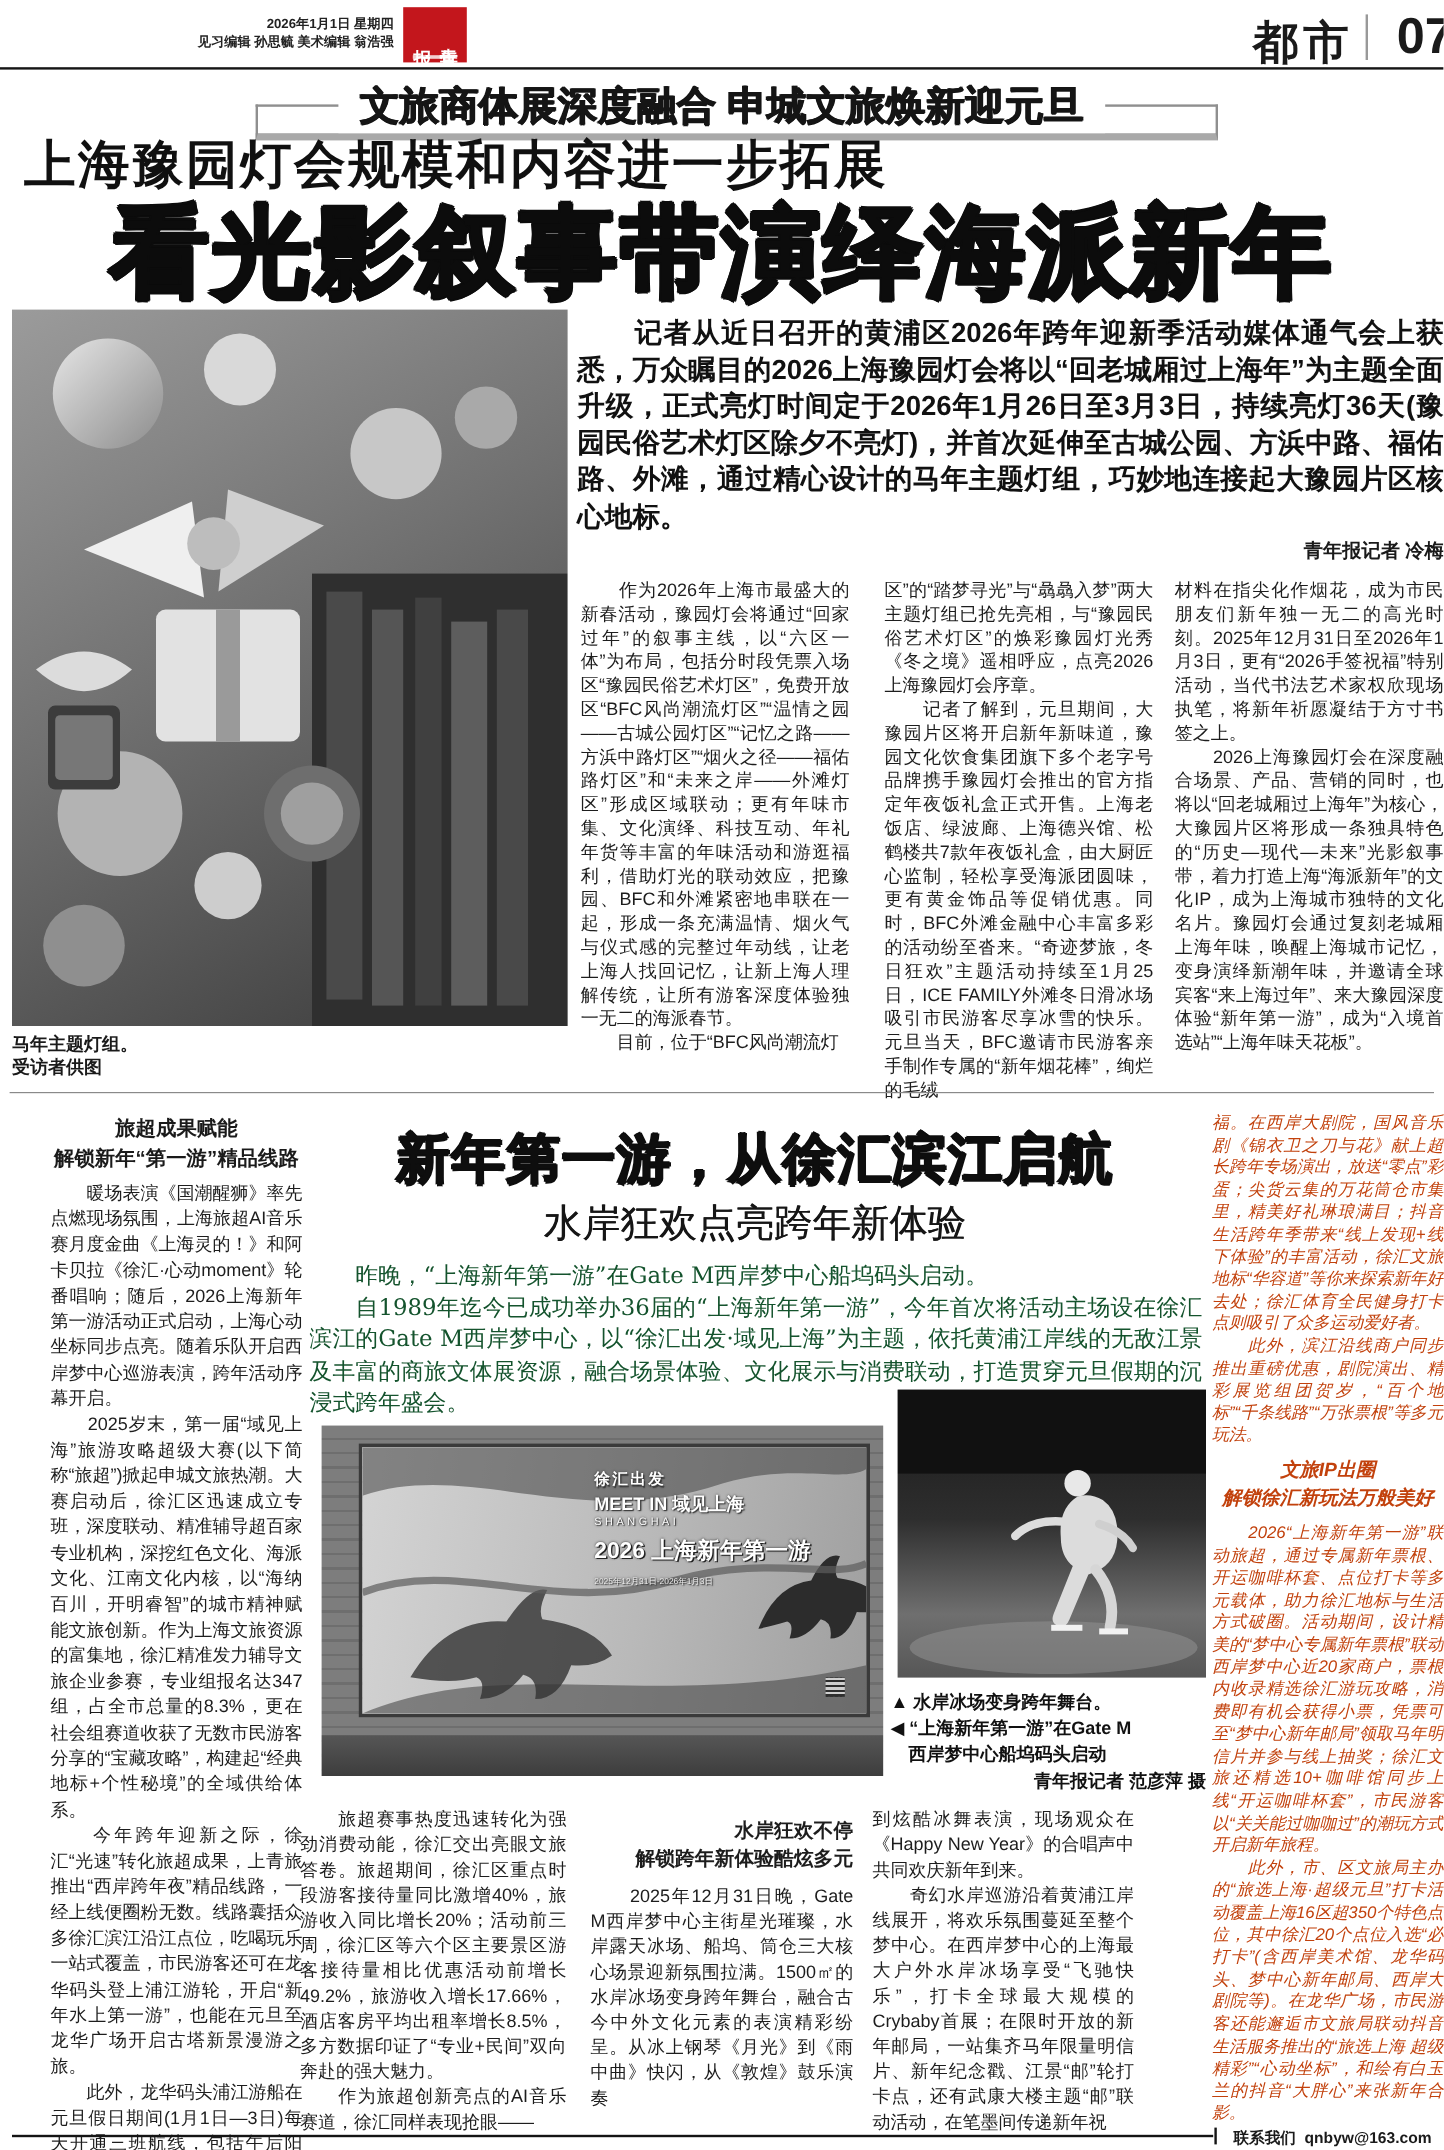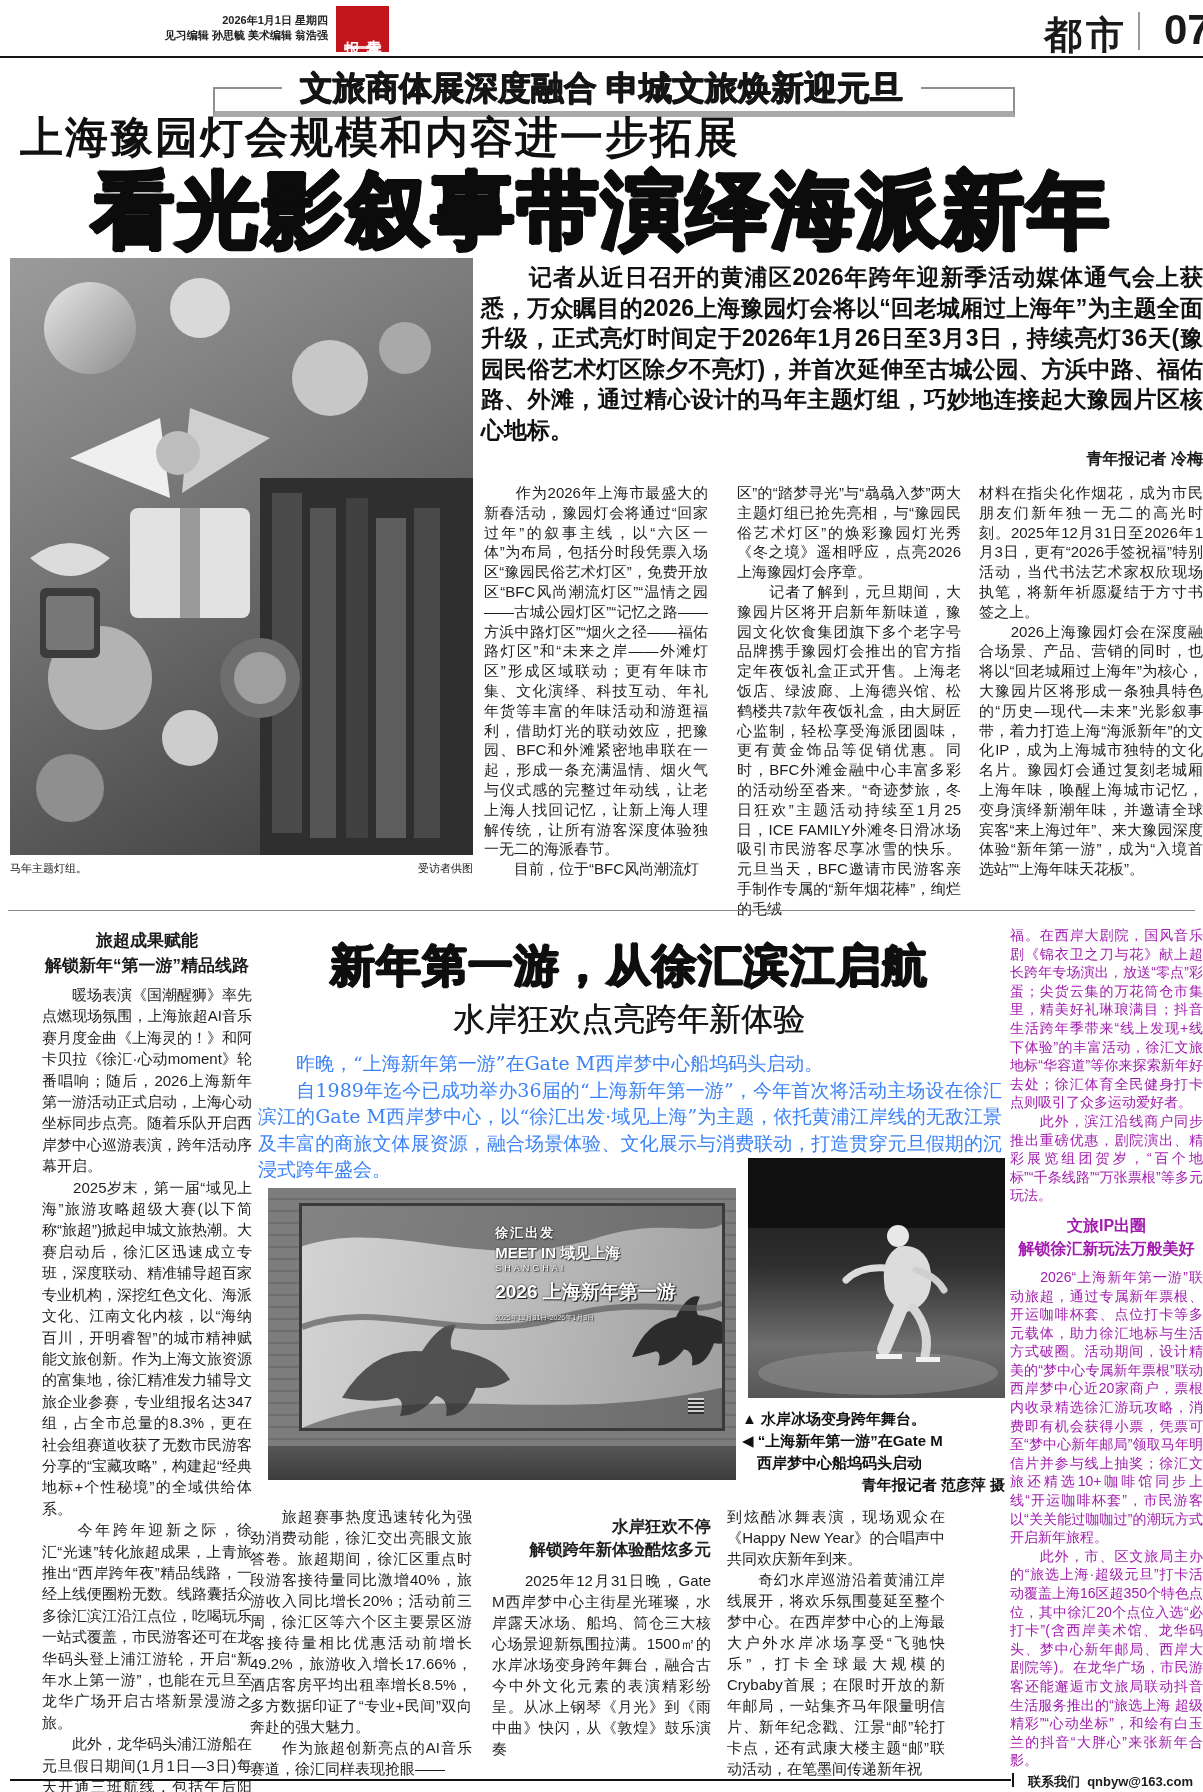--- a/index.html
+++ b/index.html
@@ -29,32 +29,32 @@
         text-shadow:2px 0 0 #0c0c0c,-2px 0 0 #0c0c0c,0 2px 0 #0c0c0c,0 -2px 0 #0c0c0c,1.4px 1.4px 0 #0c0c0c,-1.4px 1.4px 0 #0c0c0c,1.4px -1.4px 0 #0c0c0c,-1.4px -1.4px 0 #0c0c0c;}
   
   .lead{left:481px;top:262px;width:722px;font-size:23px;line-height:30.5px;font-weight:bold;color:#111;}
   .lead-byline{left:481px;top:449px;width:722px;text-align:right;font-size:16px;font-weight:bold;}
   
   .tcol{top:483px;width:224px;font-size:15px;line-height:19.8px;color:#1d1d1d;}
   .tcol1{left:484px;} .tcol2{left:737px;} .tcol3{left:979px;}
   
   .photo-main{left:10px;top:258px;width:463px;height:597px;overflow:hidden;
      background:linear-gradient(150deg,#9b9b9b,#707070 45%,#474747 85%);}
-  .pm-cap{left:10px;top:861px;width:463px;display:flex;justify-content:space-between;font-size:11px;font-weight:normal;}
+  .pm-cap{left:10px;top:861px;width:463px;display:flex;justify-content:space-between;font-size:15px;font-weight:bold;flex-direction:column;}
   
   .sec-rule{left:8px;top:910px;width:1187px;height:1px;background:#8a8a8a;}
   
   .lrail{left:42px;top:928px;width:210px;}
   .lrail-t{font-size:17px;line-height:25px;font-weight:bold;text-align:center;margin-bottom:6px;}
   .lrail-b{font-size:15px;line-height:21.4px;color:#1d1d1d;}
   
   .m-head{left:255px;top:936px;width:748px;text-align:center;font-size:45px;font-weight:bold;letter-spacing:1px;color:#0e0e0e;
         text-shadow:1.2px 0 0 #0e0e0e,-1.2px 0 0 #0e0e0e,0 1.2px 0 #0e0e0e,0 -1.2px 0 #0e0e0e;}
   .m-sub{left:255px;top:998px;width:748px;text-align:center;font-size:32px;color:#161616;text-shadow:.4px 0 currentColor;}
-  .m-lead{left:258px;top:1050px;width:744px;font-family:"DejaVu Serif","Liberation Serif",serif;font-size:19px;line-height:26.5px;color:#3b82f6;}
+  .m-lead{left:258px;top:1050px;width:744px;font-family:"DejaVu Serif","Liberation Serif",serif;font-size:19px;line-height:26.5px;color:#14532d;}
   .m-byline{left:258px;top:1161px;width:744px;text-align:right;font-size:15px;font-weight:bold;font-family:"Liberation Sans",sans-serif;}
   
   .photo-billboard{left:268px;top:1188px;width:468px;height:292px;overflow:hidden;
      background:repeating-linear-gradient(180deg,#7d7d7d 0 10px,#6e6e6e 10px 12px);}
   .pb-screen{position:absolute;left:34px;top:18px;right:14px;bottom:52px;
      background:linear-gradient(100deg,#d4d4d4,#b9b9b9 55%,#9f9f9f);box-shadow:0 0 0 3px #3a3a3a;overflow:hidden;}
   .pb-txt{position:absolute;left:46%;top:8%;color:#fff;text-shadow:0 0 2px #333,1px 1px 1px #333;}
   .pb-l1{font-size:13px;font-weight:bold;letter-spacing:2px;}
   .pb-l2{font-size:15px;font-weight:bold;margin-top:2px;}
   .pb-l3{font-size:9px;letter-spacing:3px;}
@@ -64,21 +64,21 @@
      repeating-linear-gradient(0deg,#2e2e2e 0 2px,#cfcfcf 2px 4px),repeating-linear-gradient(90deg,#2e2e2e 0 2px,transparent 2px 4px);}
   .pb-wall{position:absolute;left:0;bottom:0;width:100%;height:34px;background:linear-gradient(#565656,#3d3d3d);}
   .photo-skater{left:748px;top:1158px;width:257px;height:240px;overflow:hidden;
      background:linear-gradient(#181818,#2e2e2e 45%,#6f6f6f 78%,#565656);}
   .cap-block{left:742px;top:1408px;width:263px;font-size:15px;line-height:22px;font-weight:bold;color:#111;}
   
   .bcol{top:1506px;font-size:15px;line-height:21px;color:#1d1d1d;}
   .bcolA{left:250px;width:222px;} .bcolB{left:492px;width:219px;} .bcolC{left:727px;width:218px;}
   .bsub{font-size:16.5px;line-height:23px;font-weight:bold;text-align:right;margin:9px 0;}
   
-  .rrail{left:1010px;top:926px;width:193px;font-size:14px;line-height:18.6px;color:#a21caf;}
+  .rrail{left:1010px;top:926px;width:193px;font-size:14px;line-height:18.6px;color:#c2410c;font-style:italic;}
   .rsub{font-size:16px;line-height:23px;font-weight:bold;text-align:center;margin:9px 0 8px 0;}
   
   .footer{left:10px;top:1770px;width:1183px;display:flex;align-items:flex-start;}
   .f-line{flex:1;height:2px;background:#141414;margin-top:9px;}
   .f-tick{width:2px;height:14px;background:#141414;margin:3px 0 0 1px;}
   .f-text{margin-left:14px;font-size:13px;font-weight:bold;white-space:nowrap;padding-top:3px;}
   svg{display:block;}
 </style>
 </head>
 <body>

